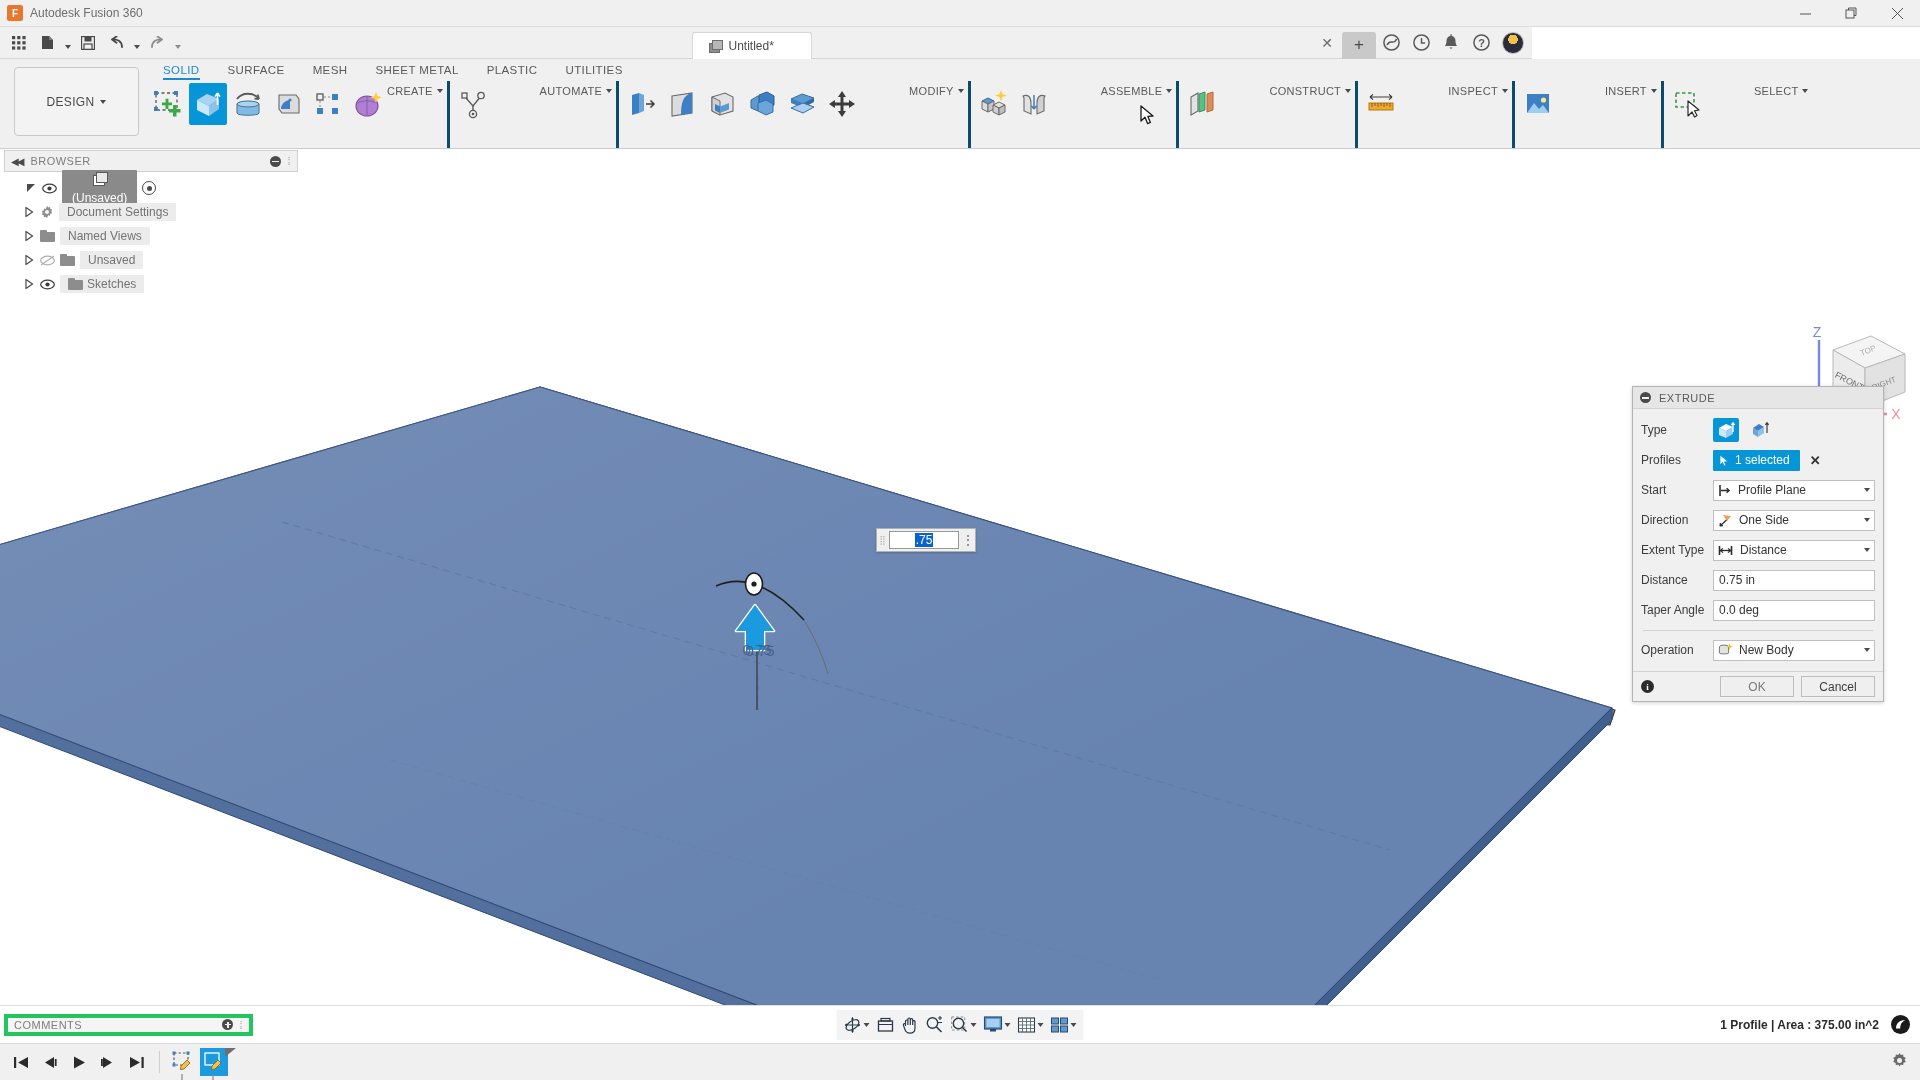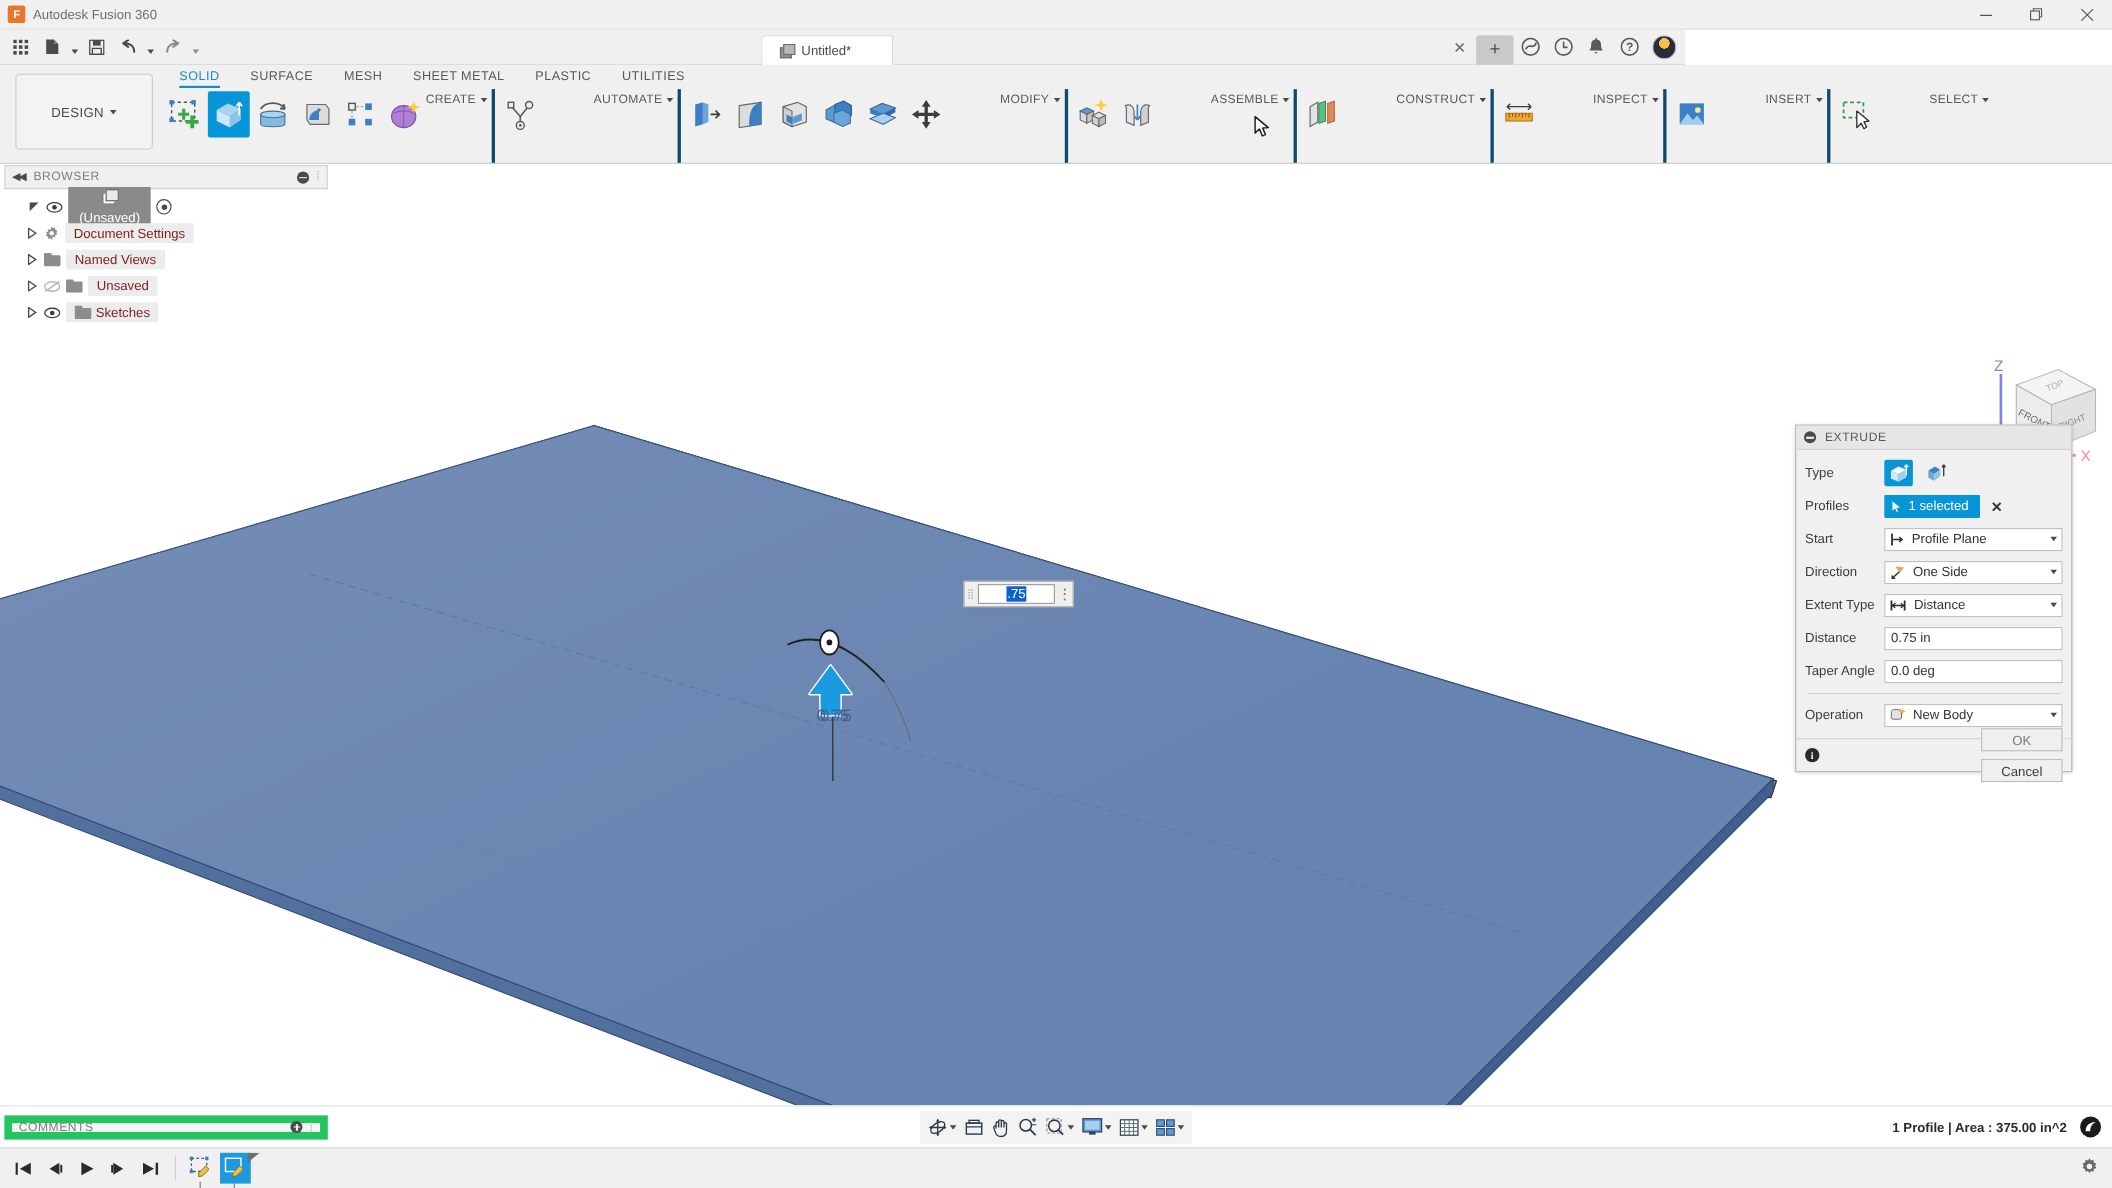--- a/index.html
+++ b/index.html
@@ -137,21 +137,21 @@
   }
   .circle-plus:after{content:'';position:absolute;left:2.5px;top:4.8px;width:6px;height:1.5px;background:#f0f0f0;}
   .circle-plus:before{content:'';position:absolute;left:4.8px;top:2.5px;width:1.5px;height:6px;background:#f0f0f0;}
   .grip { color:#aaa; font-size:11px; }
 
   .tree { padding-top:4px; }
   .trow {
     display:flex; align-items:center; height:24px; gap:5px; padding-left:22px; position:relative;
   }
   .trow .tlabel {
-    background:#ececec; padding:2px 8px; border-radius:1px; color:#7f1d1d; font-size:12px;
+    background:#ececec; padding:2px 8px; border-radius:1px; color:#737373; font-size:12px;
   }
   .trow.root { padding-left:24px; }
   .trow.root .tlabel { background:#8a8a8a; color:#fff; padding:2px 10px;flex-direction:column; }
   .twist { width:13px; height:13px; display:flex; align-items:center; justify-content:center; color:#555; }
   .eye { width:15px;height:13px; display:flex; align-items:center; justify-content:center; }
   .dot-target { width:14px;height:14px;border:1.6px solid #4a4a4a;border-radius:50%;display:flex;align-items:center;justify-content:center; }
   .dot-target i { width:5px;height:5px;border-radius:50%;background:#4a4a4a;display:block; }
   .folder { width:15px;height:12px;position:relative; }
   .folder:before{content:'';position:absolute;left:0;top:2px;width:15px;height:10px;background:#8d8d8d;border-radius:1px;}
   .folder:after{content:'';position:absolute;left:0;top:0px;width:7px;height:3px;background:#8d8d8d;border-radius:1px;}
@@ -204,21 +204,21 @@
   .info-i {
     width:13px;height:13px;border-radius:50%;background:#2b2b2b;color:#fff;
     font-size:9px; font-weight:bold; display:flex; align-items:center; justify-content:center;
     font-family:"Liberation Serif", serif;
   }
   .btn {
     height:21px; min-width:74px; background:#efefef; border:1px solid #bdbdbd;
     display:flex; align-items:center; justify-content:center; font-size:12px; color:#7a7a7a;
   }
   .btn.cancel { color:#3c3c3c; }
-  .foot-btns { margin-left:auto; display:flex; gap:7px;flex-direction:column; }
+  .foot-btns { margin-left:auto; display:flex; gap:7px; }
 
   
   .canvasfield {
     position:absolute; left:876px; top:528px; width:100px; height:24px;
     background:#efefef; border:1px solid #b0b0b0; display:flex; align-items:center;
     box-shadow:0 1px 2px rgba(0,0,0,.2);
   }
   .cf-grip { width:10px; height:100%; display:flex; align-items:center; justify-content:center; color:#b0b0b0; font-size:9px; letter-spacing:-1px;}
   .cf-input {
     flex:1; height:18px; margin:0 2px; background:#fff; border:1px solid #9a9a9a;
@@ -228,22 +228,22 @@
   .cf-dots { width:14px;height:100%;display:flex;flex-direction:column;align-items:center;justify-content:center;gap:2.5px; }
   .cf-dots i { width:2px;height:2px;background:#777;border-radius:50%;display:block; }
 
   
   .statusbar {
     position:absolute; top:1005px; left:0; width:1920px; height:38px;
     background:#ffffff; border-top:1px solid #e0e0e0;
     display:flex; align-items:center;
   }
   .comments {
-    width:294px; height:22px; margin-left:4px;
-    background:#f5f5f5; border:7px solid #22c55e;
+    width:249px; height:22px; margin-left:4px;
+    background:#f5f5f5; border:4px solid #22c55e;
     display:flex; align-items:center; padding:0 6px; gap:8px;
     color:#7d7d7d; font-size:11px; letter-spacing:.5px;
   }
   .viewtools {
     position:absolute; left:50%; transform:translateX(-50%);
     display:flex; align-items:center; gap:1px; background:#f3f3f3; padding:2px 4px;
   }
   .vt { height:26px; display:flex; align-items:center; justify-content:center; gap:2px; padding:0 3px; }
   .status-right {
     margin-left:auto; display:flex; align-items:center; gap:12px; padding-right:10px;

